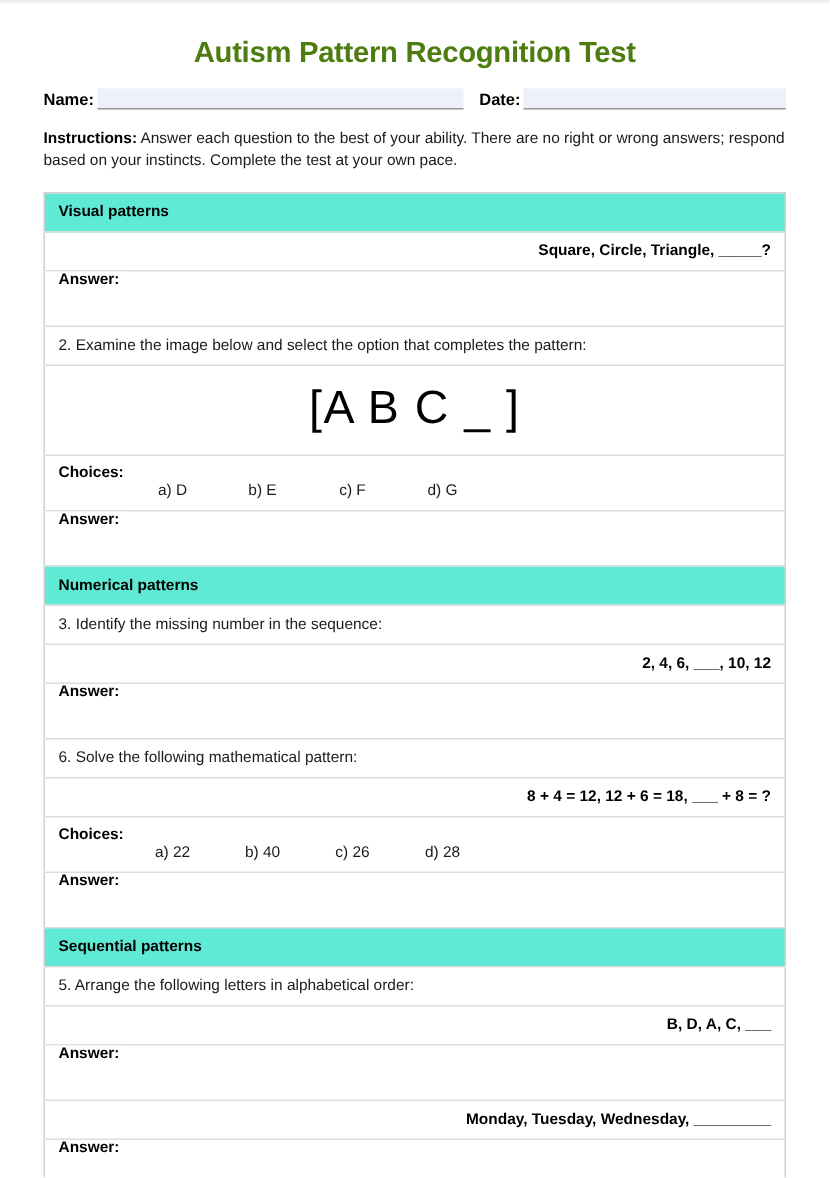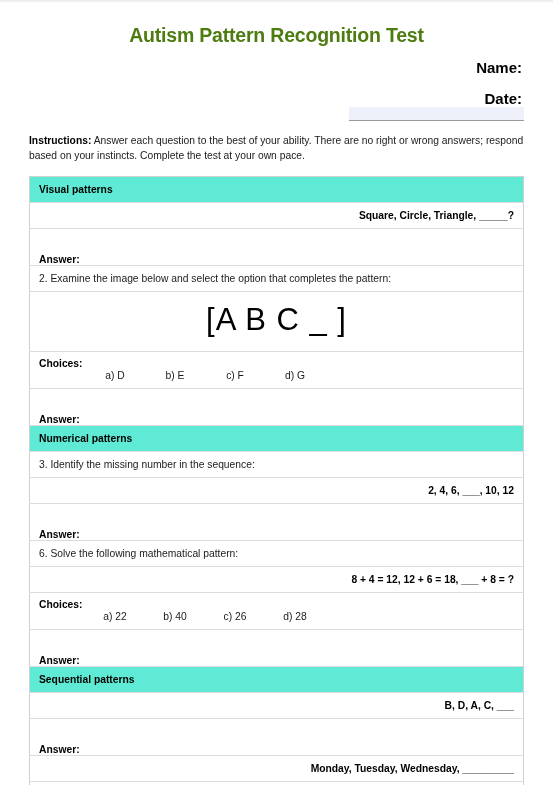--- a/index.html
+++ b/index.html
@@ -30,23 +30,22 @@
     font-size: 19.5px;
     font-weight: bold;
     letter-spacing: -0.2px;
     margin: 6px 0 12px 0;
     color: #4d7c0f;
   }
   
   .idline {
     display: flex;
     align-items: flex-end;
-    font-size: 15px;
+    font-size: 11px;
     margin-bottom: 13px;
-    flex-direction: column;
   }
   .idline .lbl {
     font-weight: bold;
     white-space: nowrap;
     padding-right: 2px;
     color: #000;
   }
   .idline .fill {
     background: #eef0fa;
     border-bottom: 1px solid #9a9a9a;
@@ -120,21 +119,21 @@
     font-size: 10.3px;
     padding-left: 46px;
     color: #1a1a1a;
   }
   .choices-list span { width: 60px; display: inline-block; text-align: center; }
   .answer-cell {
     padding: 0 !important;
   }
   .answer-wrap {
     display: flex;
-    align-items: flex-end;
+    align-items: flex-start;
     height: 36px;
   }
   .answer-label {
     font-size: 10.3px;
     font-weight: bold;
     padding: 0 4px 0 9px;
     display: flex;
     align-items: center;
     background: #ffffff;
     color: #000;
@@ -257,20 +256,23 @@
             <span class="answer-fill"></span>
           </div>
         </td>
       </tr>
 
       <tr>
         <td class="section-head">Sequential patterns</td>
       </tr>
 
       <tr>
+        <td class="qtext">5. Arrange the following letters in alphabetical order:</td>
+      </tr>
+      <tr>
         <td class="pattern">B, D, A, C, ___</td>
       </tr>
       <tr>
         <td class="answer-cell">
           <div class="answer-wrap">
             <span class="answer-label">Answer:</span>
             <span class="answer-fill"></span>
           </div>
         </td>
       </tr>

